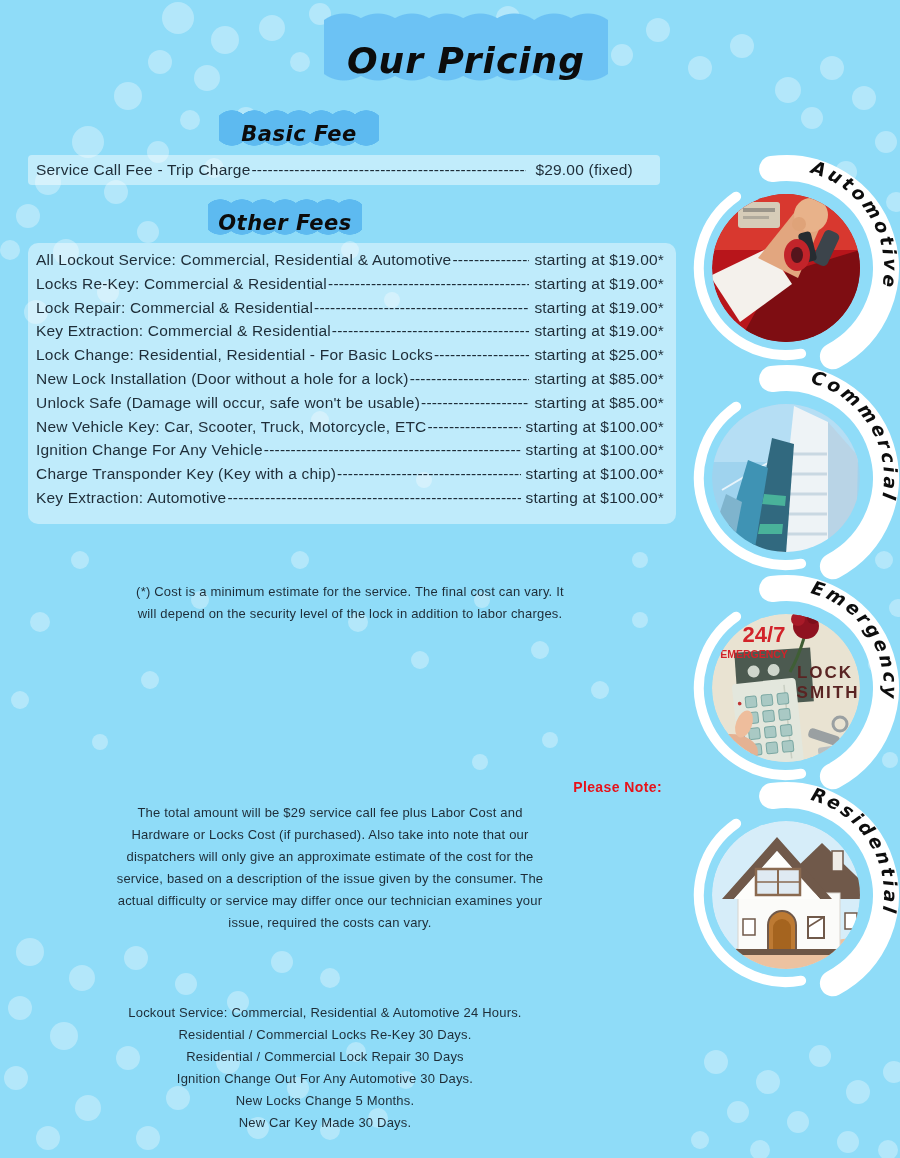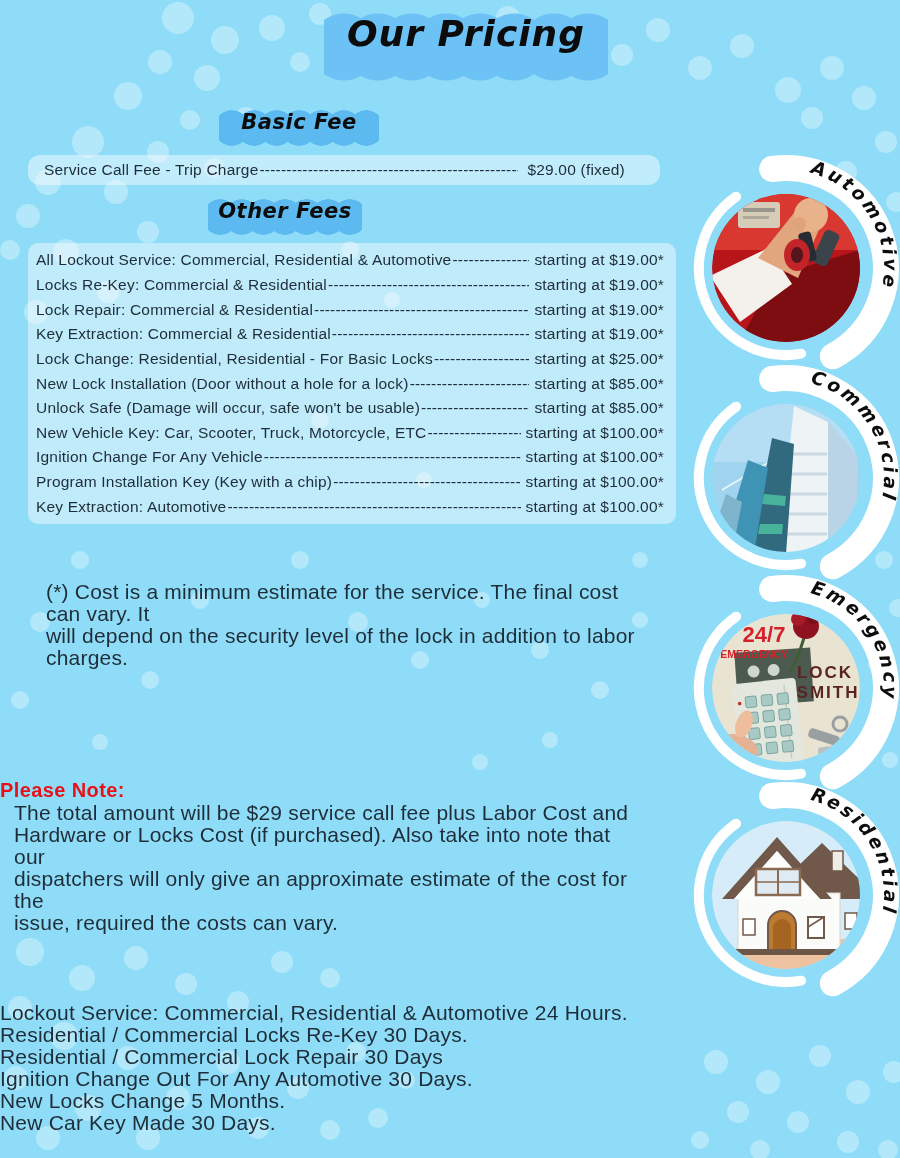--- a/index.html
+++ b/index.html
@@ -2,21 +2,21 @@
 <html><head>
 <meta charset="utf-8">
 <style>
   html,body{margin:0;padding:0;}
   body{font-family:"Liberation Sans",sans-serif;}
   #canvas{position:relative;width:900px;height:1158px;background:#8fdcf8;overflow:hidden;}
 
   .bg-bubble{position:absolute;border-radius:50%;background:rgba(255,255,255,.32);pointer-events:none;}
 
   
-  .bubble{position:absolute;display:flex;align-items:flex-start;justify-content:center;
+  .bubble{position:absolute;display:flex;align-items:flex-end;justify-content:center;
           color:#0c0c0c;font-family:"DejaVu Sans",sans-serif;font-style:italic;font-weight:700;}
   .title-bubble{left:324px;top:13px;width:284px;height:68px;font-size:36px;letter-spacing:1px;
     background-image:
       radial-gradient(circle 34px at 7% 50%,  #6cc2f4 97%,transparent 100%),
       radial-gradient(circle 34px at 19% 50%, #6cc2f4 97%,transparent 100%),
       radial-gradient(circle 34px at 31% 50%, #6cc2f4 97%,transparent 100%),
       radial-gradient(circle 34px at 43% 50%, #6cc2f4 97%,transparent 100%),
       radial-gradient(circle 34px at 55% 50%, #6cc2f4 97%,transparent 100%),
       radial-gradient(circle 34px at 67% 50%, #6cc2f4 97%,transparent 100%),
       radial-gradient(circle 34px at 81% 50%, #6cc2f4 97%,transparent 100%),
@@ -28,38 +28,38 @@
       radial-gradient(circle 18px at 8% 50%,  #5dbaf0 97%,transparent 100%),
       radial-gradient(circle 18px at 22% 50%, #5dbaf0 97%,transparent 100%),
       radial-gradient(circle 18px at 36% 50%, #5dbaf0 97%,transparent 100%),
       radial-gradient(circle 18px at 50% 50%, #5dbaf0 97%,transparent 100%),
       radial-gradient(circle 18px at 64% 50%, #5dbaf0 97%,transparent 100%),
       radial-gradient(circle 18px at 78% 50%, #5dbaf0 97%,transparent 100%),
       radial-gradient(circle 18px at 92% 50%, #5dbaf0 97%,transparent 100%);}
 
   .fee-text{color:#1e2d38;font-size:15.5px;letter-spacing:.2px;}
 
-  .basic-row{position:absolute;left:28px;top:155px;width:632px;height:30px;border-radius:12px;
-             background:rgba(255,255,255,.45);display:flex;align-items:center;padding:8px;box-sizing:border-box;}
+  .basic-row{position:absolute;left:28px;top:155px;width:632px;height:30px;border-radius:4px;
+             background:rgba(255,255,255,.45);display:flex;align-items:center;padding:0;box-sizing:border-box;}
   .basic-row .lbl{margin-left:8px;white-space:nowrap;}
   .basic-row .price{margin-right:27px;margin-left:9px;white-space:nowrap;}
 
   .fees-block{position:absolute;left:28px;top:243px;width:648px;height:281px;border-radius:10px;
-              background:rgba(255,255,255,.43);box-sizing:border-box;padding:5px 12px 5px 8px;
+              background:rgba(255,255,255,.43);box-sizing:border-box;padding:5px 12px 14px 8px;
               display:flex;flex-direction:column;justify-content:space-between;}
   .fee-line{display:flex;align-items:center;height:24.6px;}
   .fee-line .lbl{white-space:nowrap;}
   .fee-line .price{white-space:nowrap;margin-left:5px;}
   .dash{flex:1;min-width:0;overflow:hidden;white-space:nowrap;margin-left:1px;color:#1e2d38;font-size:15.5px;}
 
-  .note{position:absolute;text-align:left;color:#1e2d38;font-size:21px;line-height:22px;letter-spacing:.2px;}
+  .note{position:absolute;text-align:center;color:#1e2d38;font-size:13px;line-height:22px;letter-spacing:.2px;}
   .note1{left:46px;top:581px;width:608px;}
   .note2{left:10px;top:663px;width:666px;}
 
-  .red-heading{position:absolute;text-align:left;color:#e6121a;font-weight:700;font-size:20px;letter-spacing:.4px;}
+  .red-heading{position:absolute;text-align:right;color:#e6121a;font-weight:700;font-size:14px;letter-spacing:.4px;}
   .pn-heading{left:0;top:779px;width:662px;}
   .pn-body{left:14px;top:802px;width:632px;}
   .warranty-heading{left:0;top:965px;width:650px;}
   .warranty-list{left:0;top:990px;width:650px;margin-top:12px;}
 
   .portrait{position:absolute;width:226px;height:216px;}
   .ring{stroke:#ffffff;fill:none;stroke-linecap:round;}
   .curve-label{font-family:"DejaVu Sans",sans-serif;font-style:italic;font-weight:700;
                font-size:18.5px;letter-spacing:3px;fill:#0d0d0d;}
   .em-red{font-family:"Liberation Sans",sans-serif;font-weight:700;fill:#d2232a;}
@@ -224,41 +224,43 @@
         <span class="lbl">New Vehicle Key: Car, Scooter, Truck, Motorcycle, ETC</span>
         <span class="dash">--------------------------------------------------------------------------------------------------------------------------------------------------------------------------------------------------------</span>
         <span class="price">starting at $100.00*</span>
       </div>
       <div class="fee-line">
         <span class="lbl">Ignition Change For Any Vehicle</span>
         <span class="dash">--------------------------------------------------------------------------------------------------------------------------------------------------------------------------------------------------------</span>
         <span class="price">starting at $100.00*</span>
       </div>
       <div class="fee-line">
-        <span class="lbl">Program Installation Key (Key with a chip)</span>
+        <span class="lbl">Charge Transponder Key (Key with a chip)</span>
         <span class="dash">--------------------------------------------------------------------------------------------------------------------------------------------------------------------------------------------------------</span>
         <span class="price">starting at $100.00*</span>
       </div>
       <div class="fee-line">
         <span class="lbl">Key Extraction: Automotive </span>
         <span class="dash">--------------------------------------------------------------------------------------------------------------------------------------------------------------------------------------------------------</span>
         <span class="price">starting at $100.00*</span>
       </div>
     </div>
 
   <div class="note note1">
       <div>(*) Cost is a minimum estimate for the service. The final cost can vary. It</div>
       <div>will depend on the security level of the lock in addition to labor charges.</div>
     </div>
 
   <div class="red-heading pn-heading">Please Note:</div>
   <div class="note pn-body">
       <div>The total amount will be $29 service call fee plus Labor Cost and</div>
       <div>Hardware or Locks Cost (if purchased). Also take into note that our</div>
       <div>dispatchers will only give an approximate estimate of the cost for the</div>
+      <div>service, based on a description of the issue given by the consumer. The</div>
+      <div>actual difficulty or service may differ once our technician examines your</div>
       <div>issue, required the costs can vary.</div>
     </div>
 
   <div class="note warranty-list">
       <div>Lockout Service: Commercial, Residential &amp; Automotive 24 Hours.</div>
       <div>Residential / Commercial Locks Re-Key 30 Days.</div>
       <div>Residential / Commercial Lock Repair 30 Days</div>
       <div>Ignition Change Out For Any Automotive 30 Days.</div>
       <div>New Locks Change 5 Months.</div>
       <div>New Car Key Made 30 Days.</div>

